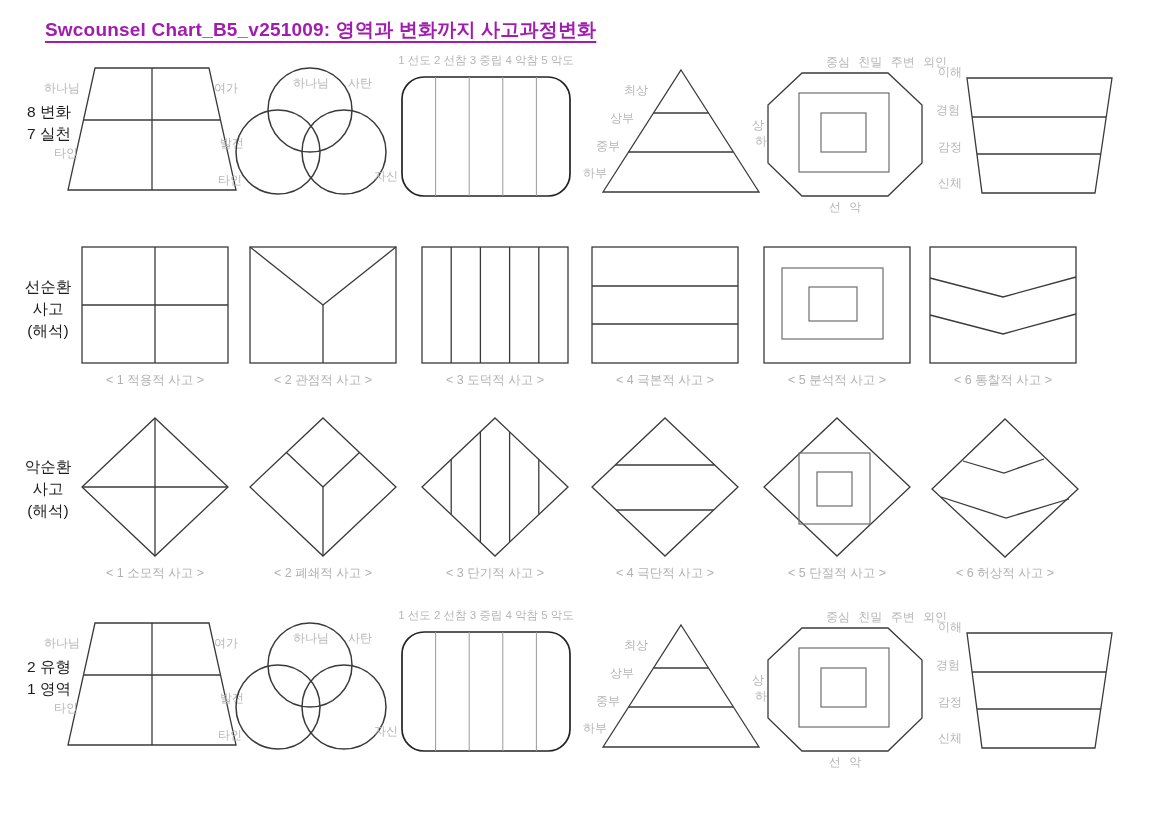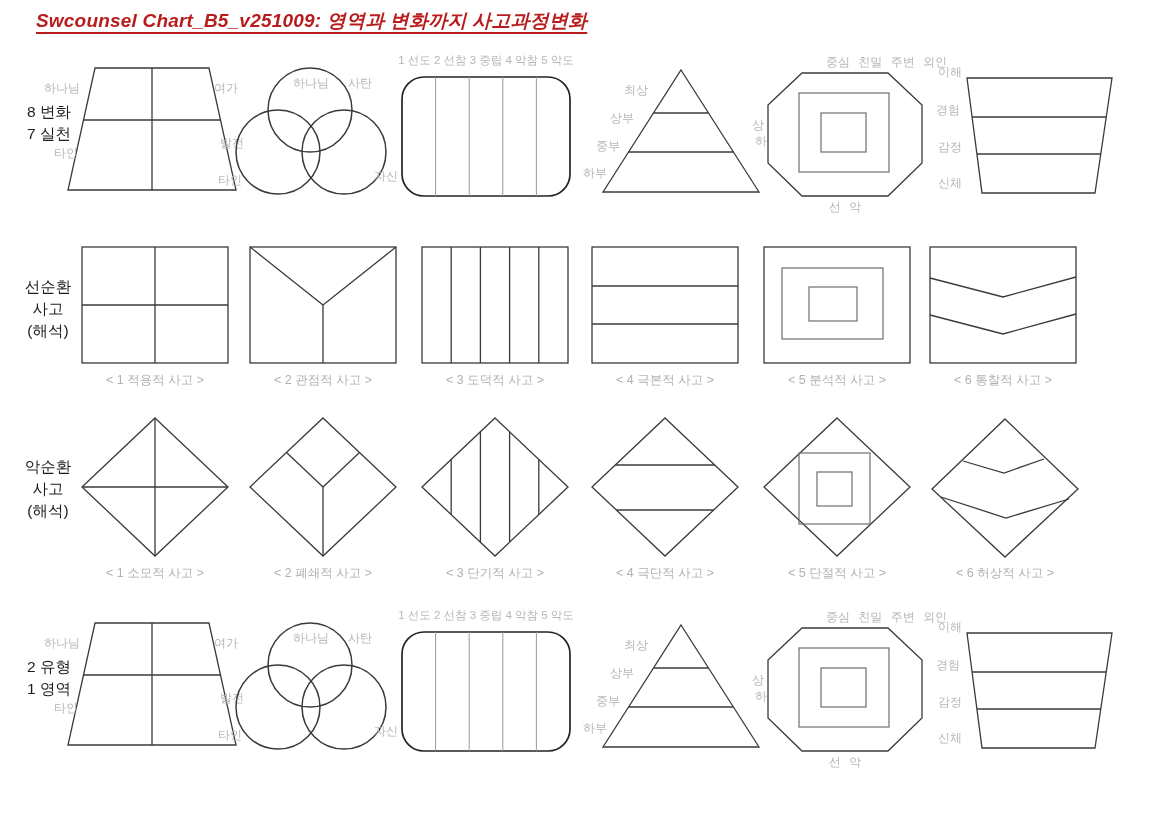--- a/index.html
+++ b/index.html
@@ -1,20 +1,20 @@
 <!DOCTYPE html>
 <html><head>
 <meta charset="utf-8">
 <style>
   html,body{margin:0;padding:0;background:#fff;}
   .page{position:relative;width:1152px;height:814px;background:#ffffff;overflow:hidden;
         font-family:"Liberation Sans","DejaVu Sans",sans-serif;}
-  .page-title{position:absolute;left:36px;top:8px;margin:0;font-size:19px;font-weight:600;
-        color:#b91c1c;letter-spacing:.2px;text-decoration:underline;text-underline-offset:5px;
-        text-decoration-thickness:1.5px;font-style:italic;}
+  .page-title{position:absolute;left:36px;top:8px;margin:9px;font-size:19px;font-weight:600;
+        color:#a21caf;letter-spacing:.2px;text-decoration:underline;text-underline-offset:5px;
+        text-decoration-thickness:1.5px;}
   svg.canvas{position:absolute;left:0;top:0;}
   
   .s-dark{fill:none;stroke:#3a3a3a;stroke-width:1.3;}
   .s-bold{fill:none;stroke:#232323;stroke-width:1.7;}
   .s-med{fill:none;stroke:#6e6e6e;stroke-width:1.2;}
   .s-gray{fill:none;stroke:#9a9a9a;stroke-width:1;}
   
   text{font-family:"Liberation Sans","DejaVu Sans",sans-serif;}
   .lbl{fill:#b6b6b6;font-size:12px;}
   .hdr{fill:#b6b6b6;font-size:11.5px;}

